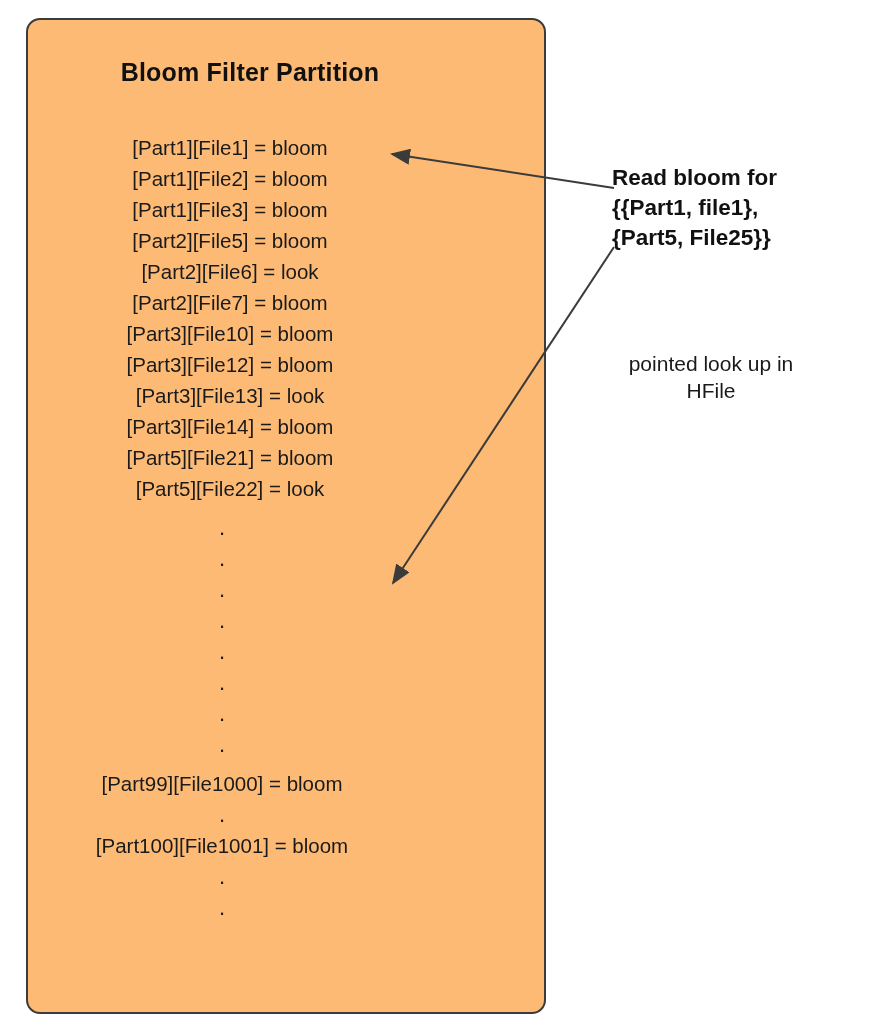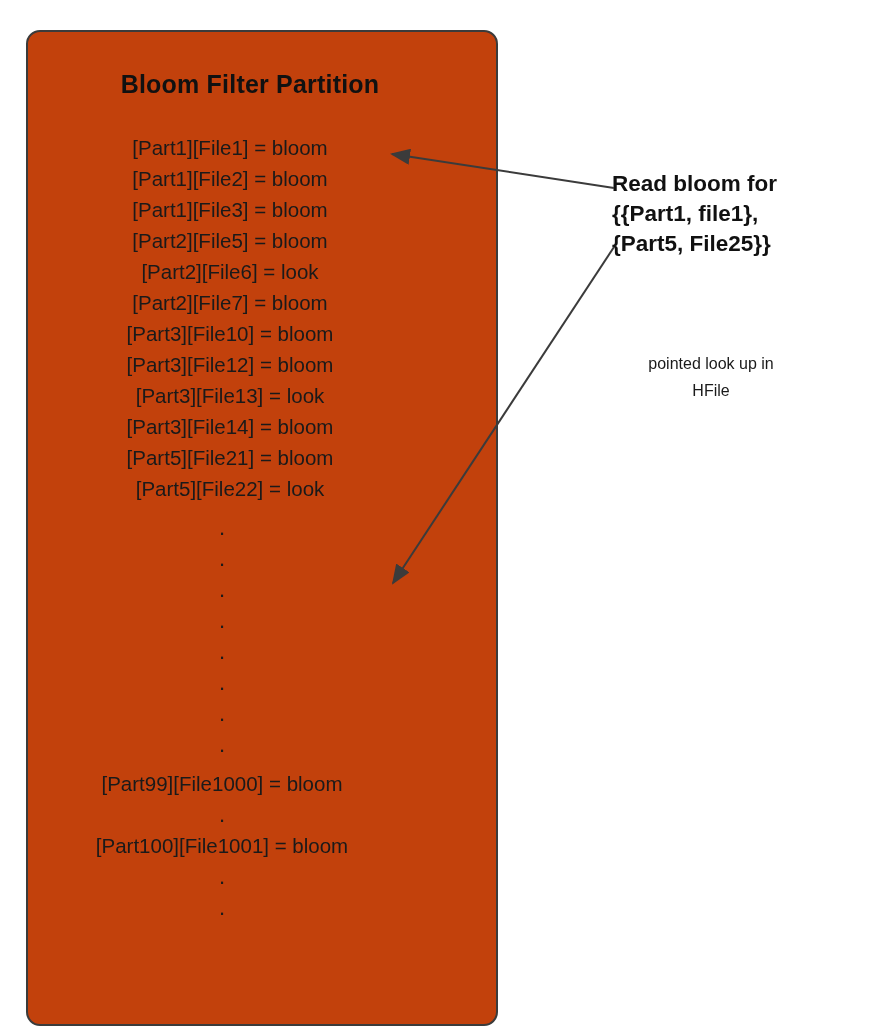--- a/index.html
+++ b/index.html
@@ -19,27 +19,27 @@
   #canvas {
     position: relative;
     width: 884px;
     height: 1033px;
   }
 
   
   .partition-box {
     position: absolute;
     left: 26px;
-    top: 30px;
-    width: 472px;
+    top: 18px;
+    width: 520px;
     height: 996px;
     border: 2.5px solid #3b3b3b;
     border-radius: 14px;
     box-sizing: border-box;
-    background: #c2410c;
+    background: #fdba74;
   }
 
   .box-title {
     position: absolute;
     left: 0;
     top: 38px;
     width: 444px;
     text-align: center;
     font-size: 25px;
     font-weight: bold;
@@ -79,35 +79,35 @@
     line-height: 31px;
   }
 
   
   .gap-sm { height: 8px; }
 
   
   .read-bloom {
     position: absolute;
     left: 612px;
-    top: 169px;
+    top: 163px;
     width: 268px;
     font-size: 22.5px;
     font-weight: bold;
     line-height: 30px;
     color: #111111;
     text-align: left;
   }
 
   .pointed-lookup {
     position: absolute;
     left: 586px;
     top: 350px;
     width: 250px;
-    font-size: 16px;
+    font-size: 21px;
     line-height: 27px;
     color: #1a1a1a;
     text-align: center;
   }
 
   
   #arrows {
     position: absolute;
     left: 0;
     top: 0;

